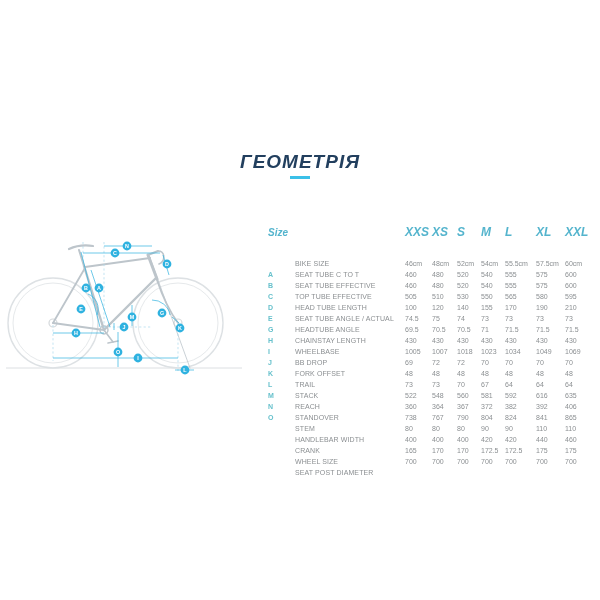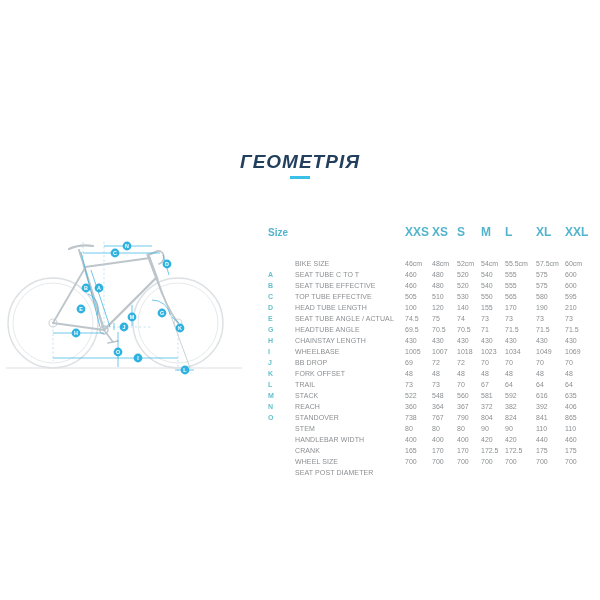--- a/index.html
+++ b/index.html
@@ -19,21 +19,21 @@
   
   .diagram { position:absolute; left:0; top:228px; }
 
   
   .geo-table { position:absolute; left:268px; top:224px; width:332px; }
   .trow, .thead-row {
     display:grid;
     grid-template-columns:27px 110px 27px 25px 24px 24px 31px 29px 35px;
     align-items:center;
   }
-  .thead-row { height:16px; margin-bottom:18px; }
+  .thead-row { height:16px; margin-bottom:18px;font-style:italic; }
   .trow { height:11px; }
   .size-label { grid-column:1 / 3; font-size:10px; font-weight:bold; color:#54b4cd; }
   .th { font-size:12px; font-weight:bold; color:#54b4cd; }
   .letter { font-size:7px; font-weight:bold; color:#67c1cc; }
   .rlabel { font-size:7px; color:#8b8f92; letter-spacing:0.1px; }
   .val { font-size:7px; color:#8b8f92; }
 
   
   .wheel { fill:none; }
   .frame-line { stroke:#bdc5cb; fill:none; stroke-linecap:round; stroke-linejoin:round; }

